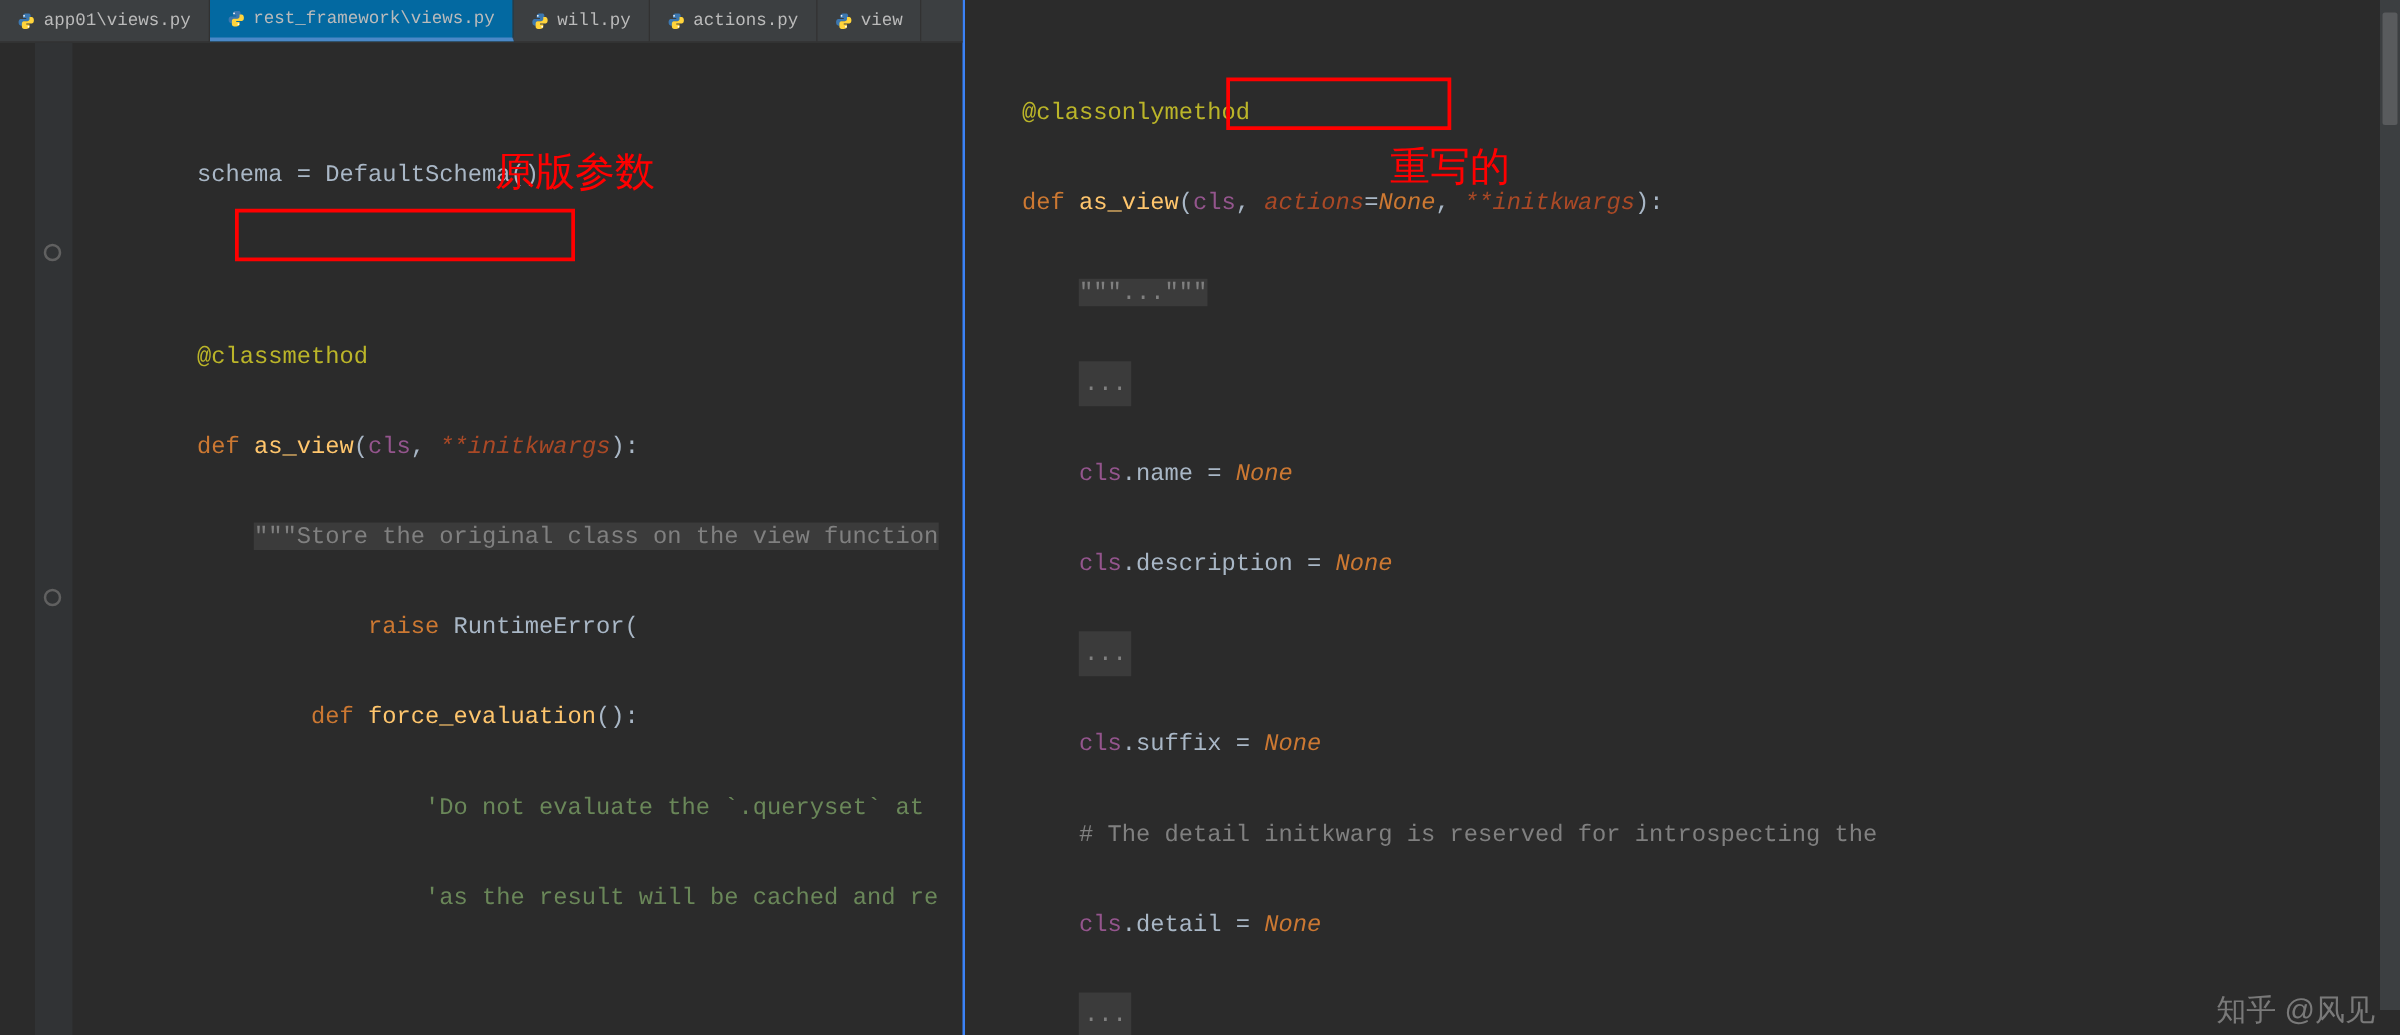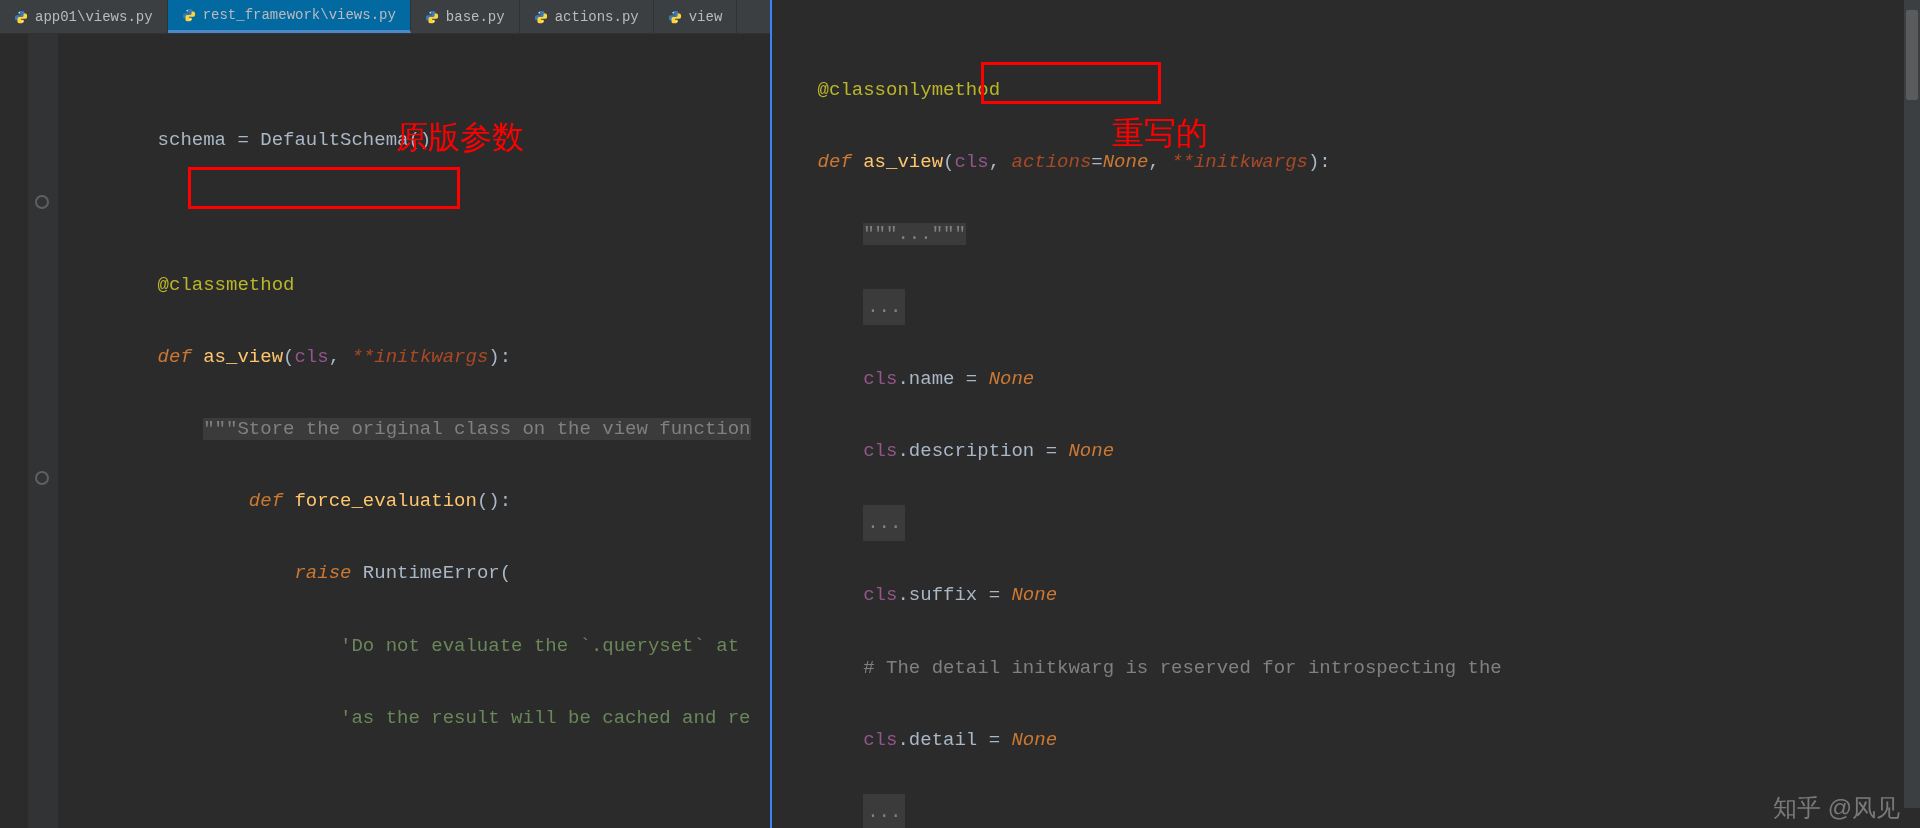--- a/index.html
+++ b/index.html
@@ -63,21 +63,21 @@
     width: 30px;
     background: #313335;
   }
   .gutter-icon {
     position: absolute;
     left: 6px;
     width: 16px; height: 16px;
     color: #606060;
   }
   .code-line { display: block; }
-  .kw { color: #cc7832; font-style: italic; }
+  .kw { color: #cc7832; }
   .builtin { color: #8888c6; }
   .decor { color: #bbb529; }
   .func { color: #ffc66d; }
   .str { color: #6a8759; }
   .docstr { color: #808080; background: #3b3b3b;}
   .paramname { color: #aa4926; font-style: italic;}
   .none { color: #cc7832; font-style: italic;}
   .op { color: #a9b7c6; }
   .id { color: #a9b7c6; }
   .self { color: #94558d; }
@@ -146,21 +146,21 @@
     </div>
     <div class="tab">
       <span class="tab-icon">
         <svg viewBox="0 0 16 16">
             <path fill="#3c77af" d="M8 1C5 1 5 3 5 3v2h3v1H3S1 6 1 9s2 3 2 3h2v-2s0-2 2-2h3s2 0 2-2V3s0-2-2-2H8z"></path>
             <circle fill="#fff" cx="6" cy="3" r="0.8"></circle>
             <path fill="#ffd43b" d="M8 15c3 0 3-2 3-2v-2H8v-1h5s2 0 2-3-2-3-2-3h-2v2s0 2-2 2H6s-2 0-2 2v3s0 2 2 2h2z"></path>
             <circle fill="#fff" cx="10" cy="13" r="0.8"></circle>
           </svg>
       </span>
-      <span>base.py</span>
+      <span>will.py</span>
     </div>
     <div class="tab">
       <span class="tab-icon">
         <svg viewBox="0 0 16 16">
             <path fill="#3c77af" d="M8 1C5 1 5 3 5 3v2h3v1H3S1 6 1 9s2 3 2 3h2v-2s0-2 2-2h3s2 0 2-2V3s0-2-2-2H8z"></path>
             <circle fill="#fff" cx="6" cy="3" r="0.8"></circle>
             <path fill="#ffd43b" d="M8 15c3 0 3-2 3-2v-2H8v-1h5s2 0 2-3-2-3-2-3h-2v2s0 2-2 2H6s-2 0-2 2v3s0 2 2 2h2z"></path>
             <circle fill="#fff" cx="10" cy="13" r="0.8"></circle>
           </svg>
       </span>
@@ -186,22 +186,22 @@
         </svg>
       <svg class="gutter-icon" style="top:436px" viewBox="0 0 16 16">
           <circle cx="8" cy="8" r="6" fill="none" stroke="#606060" stroke-width="2"></circle>
         </svg>
     </div>
 <span class="code-line">    <span class="id">schema = </span><span class="id">DefaultSchema</span><span class="id">()</span></span>
 <span class="code-line"> </span>
 <span class="code-line">    <span class="decor">@classmethod</span></span>
 <span class="code-line">    <span class="kw">def </span><span class="func">as_view</span><span class="op">(</span><span class="self">cls</span><span class="op">, </span><span class="paramname">**initkwargs</span><span class="op">):</span></span>
 <span class="code-line">        <span class="docstr">"""Store the original class on the view function</span></span>
+<span class="code-line">                <span class="kw">raise </span><span class="id">RuntimeError</span><span class="op">(</span></span>
 <span class="code-line">            <span class="kw">def </span><span class="func">force_evaluation</span><span class="op">():</span></span>
-<span class="code-line">                <span class="kw">raise </span><span class="id">RuntimeError</span><span class="op">(</span></span>
 <span class="code-line">                    <span class="str">'Do not evaluate the `.queryset` at</span></span>
 <span class="code-line">                    <span class="str">'as the result will be cached and re</span></span>
 
 
 
 
 
 
 
   </div>

